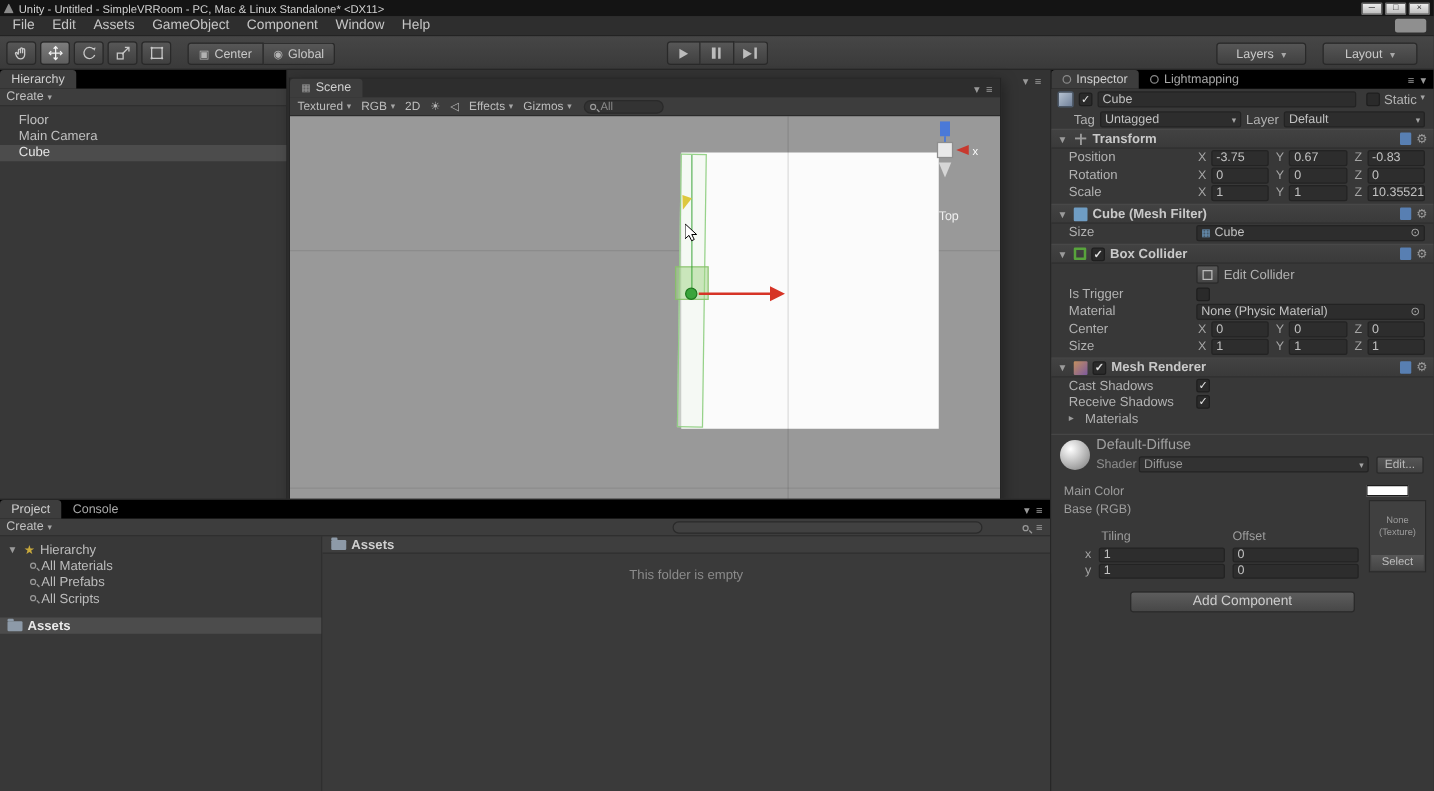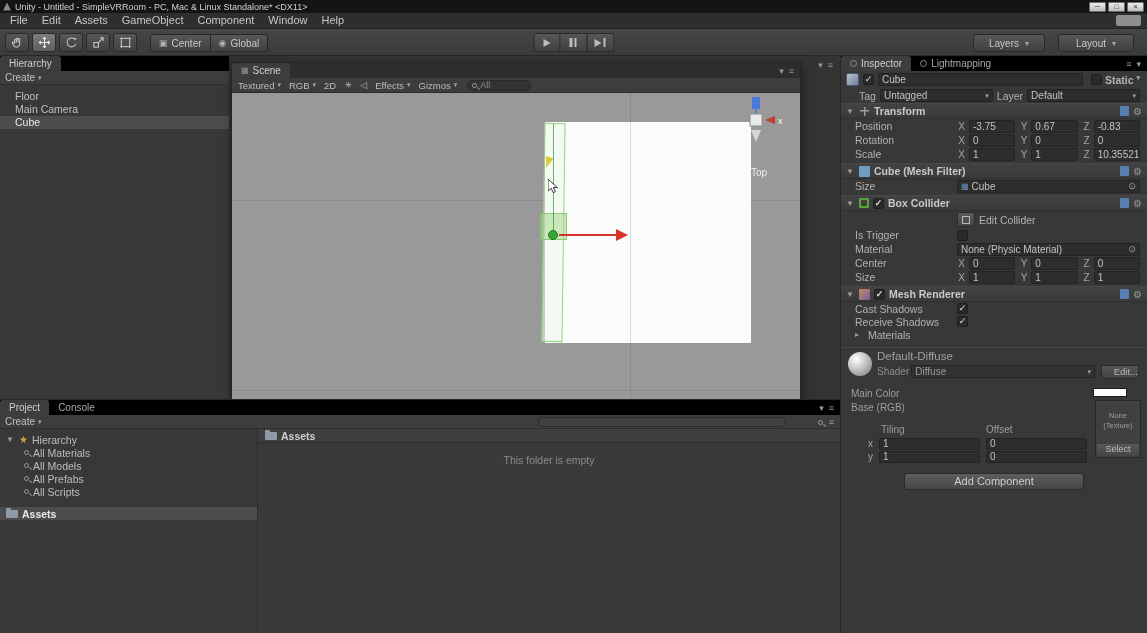--- a/index.html
+++ b/index.html
@@ -152,36 +152,36 @@
   .hicons { margin-left:auto; display:flex; gap:4px; align-items:center; }
   .book { width:9px; height:10px; background:#587fb2; border-radius:1px; }
   .gear { font-size:10px; color:#9a9a9a; font-weight:normal; }
   .go-icon { width:13px; height:13px; background:linear-gradient(135deg,#b7c3d2,#70819a); border:1px solid #4c5a6b; border-radius:2px; flex-shrink:0; }
   .tr-icon { width:11px; height:11px; flex-shrink:0;
     background:linear-gradient(#9a9a9a,#9a9a9a) center/1.5px 9px no-repeat, linear-gradient(#9a9a9a,#9a9a9a) center/9px 1.5px no-repeat; }
   .mf-icon { width:11px; height:11px; background:#6f9dc4; border-radius:1px; flex-shrink:0; }
   .bc-icon { width:10px; height:10px; border:2px solid #58a43c; border-radius:1px; flex-shrink:0; }
   .mr-icon { width:11px; height:11px; background:linear-gradient(135deg,#c48f5e,#7c5a9e); border-radius:1px; flex-shrink:0; }
   .gap2 { height:2px; flex-shrink:0; }
-  .static-grp { display:flex; gap:3px; flex-shrink:0; margin-left:4px;font-weight:bold; }
+  .static-grp { display:flex; gap:3px; flex-shrink:0; margin-left:4px; }
   .mini-btn { height:15px; display:flex; align-items:center; gap:3px; background:linear-gradient(#5a5a5a,#444);
     border:1px solid #2b2b2b; border-radius:2px; padding:0 4px; flex-shrink:0; }
   .mini-btn .bx { width:8px; height:8px; border:1px solid #bbb; }
   .pick { font-size:9px; color:#a8a8a8; flex-shrink:0; }
   .mesh-ic { font-size:8px; color:#6f9dc4; flex-shrink:0; }
 
   .mat-section { position:relative; height:112px; border-top:1px solid #464646; background:#383838; margin-top:6px; flex-shrink:0; }
   .mat-sphere { position:absolute; left:7px; top:4px; width:24px; height:24px; border-radius:50%;
     background:radial-gradient(circle at 35% 30%, #ffffff, #b5b5b5 55%, #7d7d7d 95%); }
   .mat-title { position:absolute; left:36px; top:2px; font-size:11.5px; color:#a0a0a0; }
   .mat-shader { position:absolute; left:36px; top:17px; right:52px; display:flex; align-items:center; gap:2px;
     font-size:10px; color:#8e8e8e; }
   .mat-shader .idd { background:#323232; color:#9a9a9a; }
   .mat-edit { position:absolute; right:8px; top:17px; width:38px; height:14px; background:linear-gradient(#565656,#434343);
-    border:1px solid #2b2b2b; border-radius:2px; font-size:9.5px; color:#b9b9b9; text-align:right; line-height:12px; }
+    border:1px solid #2b2b2b; border-radius:2px; font-size:9.5px; color:#b9b9b9; text-align:center; line-height:12px; }
   .lbl-main { position:absolute; left:10px; top:40px; font-size:10px; color:#9d9d9d; }
   .swatch { position:absolute; left:252px; top:40px; width:34px; height:9px; background:#ffffff; border:1px solid #1d1d1d; }
   .lbl-base { position:absolute; left:10px; top:54px; font-size:10px; color:#9d9d9d; }
   .texbox { position:absolute; right:6px; top:52px; width:46px; height:58px; background:#404040; border:1px solid #292929; }
   .texnone { margin-top:10px; font-size:7.5px; color:#9c9c9c; text-align:center; line-height:1.35; padding:0 2px; }
   .texselect { position:absolute; left:1px; right:1px; bottom:1px; height:12px; background:linear-gradient(#585858,#454545);
     font-size:9px; color:#c0c0c0; text-align:center; line-height:11px; }
   .lbl-tiling { position:absolute; left:40px; top:76px; font-size:10px; color:#9d9d9d; }
   .lbl-offset { position:absolute; left:145px; top:76px; font-size:10px; color:#9d9d9d; }
   .tile-row { position:absolute; left:24px; right:60px; display:flex; align-items:center; gap:6px; height:13px; }
@@ -406,24 +406,20 @@
         <span class="fold">▼</span>
         <span class="star">★</span>
         <span>Hierarchy</span>
       </div>
       <div class="tree-row indent">
         <span class="mag"></span>
         <span>All Materials</span>
       </div>
       <div class="tree-row indent">
         <span class="mag"></span>
-        <span>All Models</span>
-      </div>
-      <div class="tree-row indent">
-        <span class="mag"></span>
         <span>All Prefabs</span>
       </div>
       <div class="tree-row indent">
         <span class="mag"></span>
         <span>All Scripts</span>
       </div>
       <div class="tree-row selected">
         <span class="folder"></span>
         <span>Assets</span>
       </div>

